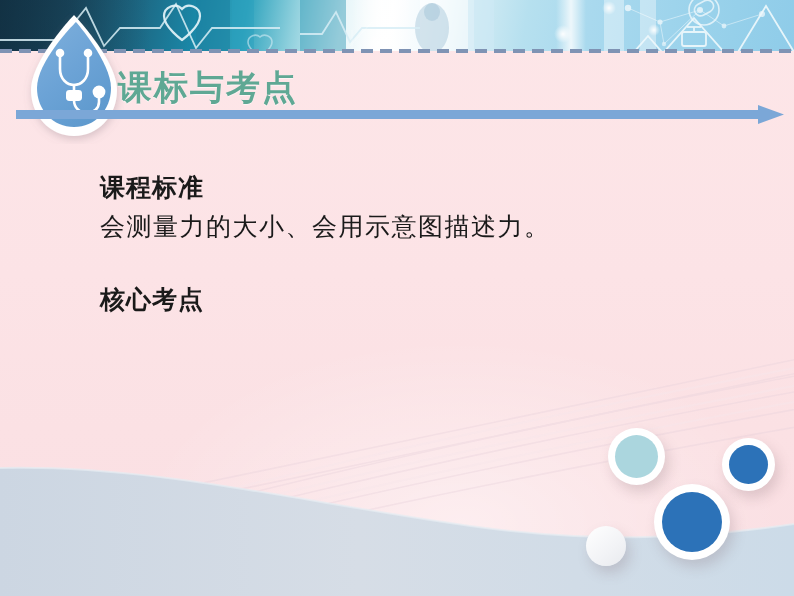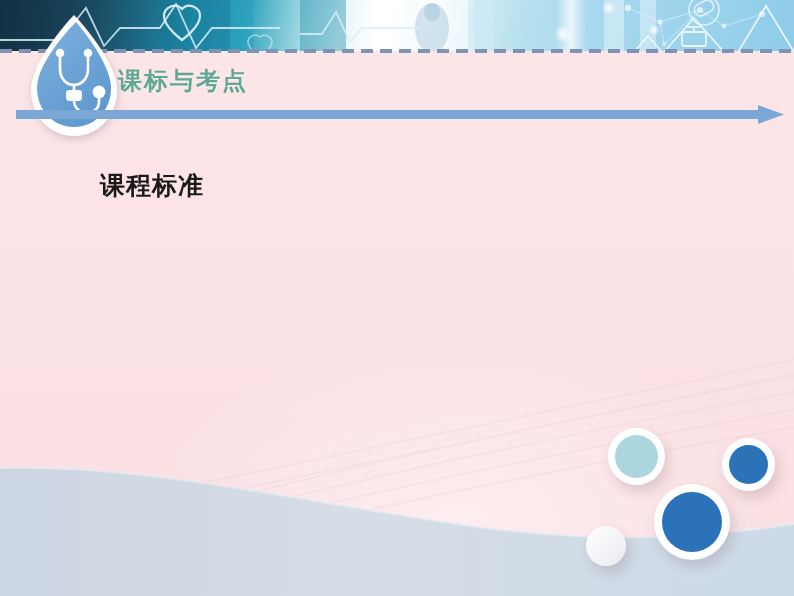--- a/index.html
+++ b/index.html
@@ -93,21 +93,21 @@
     left: 22px; top: 12px;
     width: 102px; height: 132px;
   }
   .drop-svg { display: block; width: 102px; height: 132px; }
 
   
   .section-title {
     position: absolute;
     left: 118px; top: 65px;
     font-family: Liberation Sans, sans-serif;
-    font-size: 24px;
+    font-size: 34px;
     font-weight: bold;
     letter-spacing: 2px;
     color: #5fa894;
     white-space: nowrap;
     text-shadow: 0 1px 1px rgba(255,255,255,.6);
   }
 
   
   .arrow-rule {
     position: absolute;
@@ -117,21 +117,21 @@
 
   
   .content {
     position: absolute;
     left: 100px; top: 172px;
     width: 620px;
   }
   .blk { margin: 0 0 38px 0; }
   .blk:last-child { margin-bottom: 0; }
   .blk-head {
-    font-family: Liberation Mono, monospace;
+    font-family: Liberation Sans, sans-serif;
     font-size: 25px;
     font-weight: bold;
     color: #1a1a1a;
     letter-spacing: 1px;
     line-height: 1.25;
     margin-bottom: 6px;
   }
   .blk-body {
     font-family: "Liberation Serif", "DejaVu Serif", serif;
     font-size: 25px;
@@ -314,23 +314,25 @@
 
   <svg class="arrow-rule" viewBox="0 0 770 22" preserveAspectRatio="none" aria-hidden="true">
     <rect x="0" y="6" width="745" height="9" fill="#7ba7d7"></rect>
     <path d="M742,1 L768,10.5 L742,20 Z" fill="#7ba7d7"></path>
   </svg>
 
   <div class="content">
 
     <div class="blk">
       <div class="blk-head">课程标准</div>
+      <div class="blk-body">会测量力的大小、会用示意图描述力。</div>
     </div>
 
     <div class="blk">
+      <div class="blk-head">核心考点</div>
     </div>
 
   </div>
 
   <div class="circle" style="left:608px; top:428px; width:57px; height:57px;">
     <i style="left:7px; top:7px; width:43px; height:43px; background:#abd6de;"></i>
   </div>
 
   <div class="circle" style="left:722px; top:438px; width:53px; height:53px;">
     <i style="left:7px; top:7px; width:39px; height:39px; background:#2c72b8;"></i>

